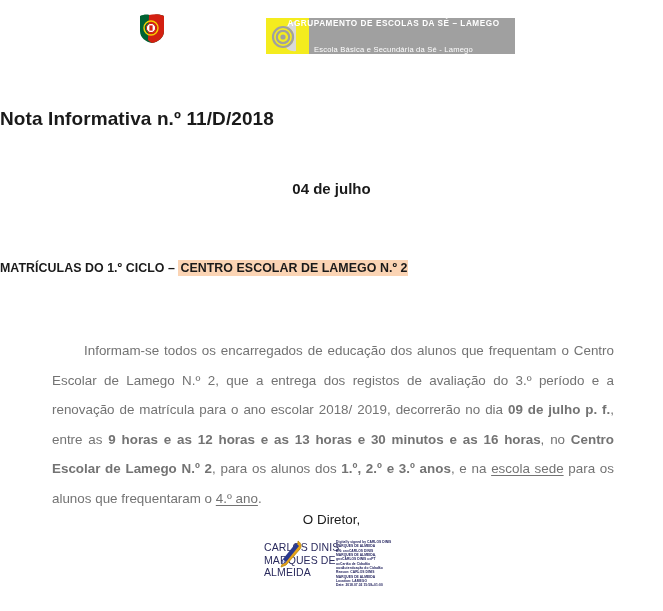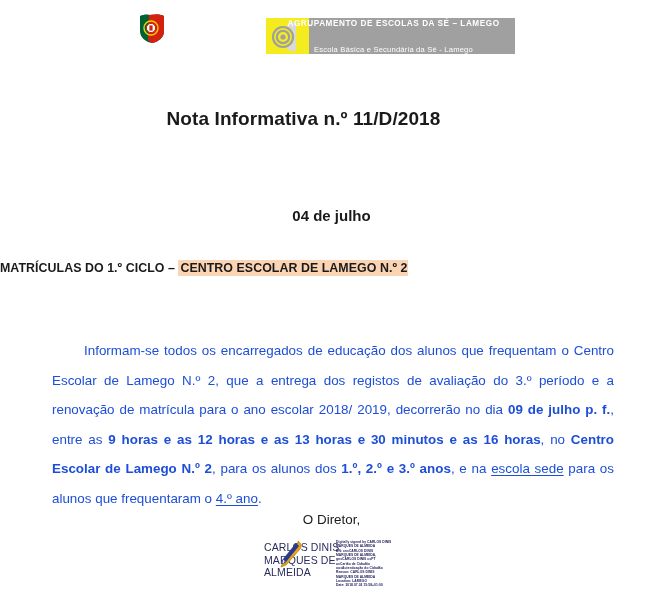--- a/index.html
+++ b/index.html
@@ -117,28 +117,28 @@
     white-space: nowrap;
     margin-top: 16px;
   }
 
   
   .doc-title {
     position: absolute;
     top: 108px;
     left: 0;
     width: 607px;
-    text-align: center;
+    text-align: left;
     font-size: 19px;
     font-weight: bold;
     letter-spacing: 0.1px;
   }
   .doc-date {
     position: absolute;
-    top: 207px;
+    top: 180px;
     left: 0;
     width: 663px;
     text-align: center;
     font-size: 15px;
     font-weight: bold;
   }
   .doc-subtitle {
     position: absolute;
     top: 261px;
     left: 0;
@@ -156,21 +156,21 @@
   
   .body-text {
     position: absolute;
     top: 336px;
     left: 52px;
     width: 562px;
     font-size: 13.4px;
     line-height: 29.5px;
     text-align: justify;
     text-justify: inter-word;
-    color: #1d4ed8;
+    color: #737373;
   }
   .body-text .indent { display: inline-block; width: 32px; }
   .body-text b { font-weight: bold; }
   .body-text u { text-decoration: underline; text-underline-offset: 2px; }
 
   
   .sig-area {
     position: absolute;
     top: 512px;
     left: 0;

